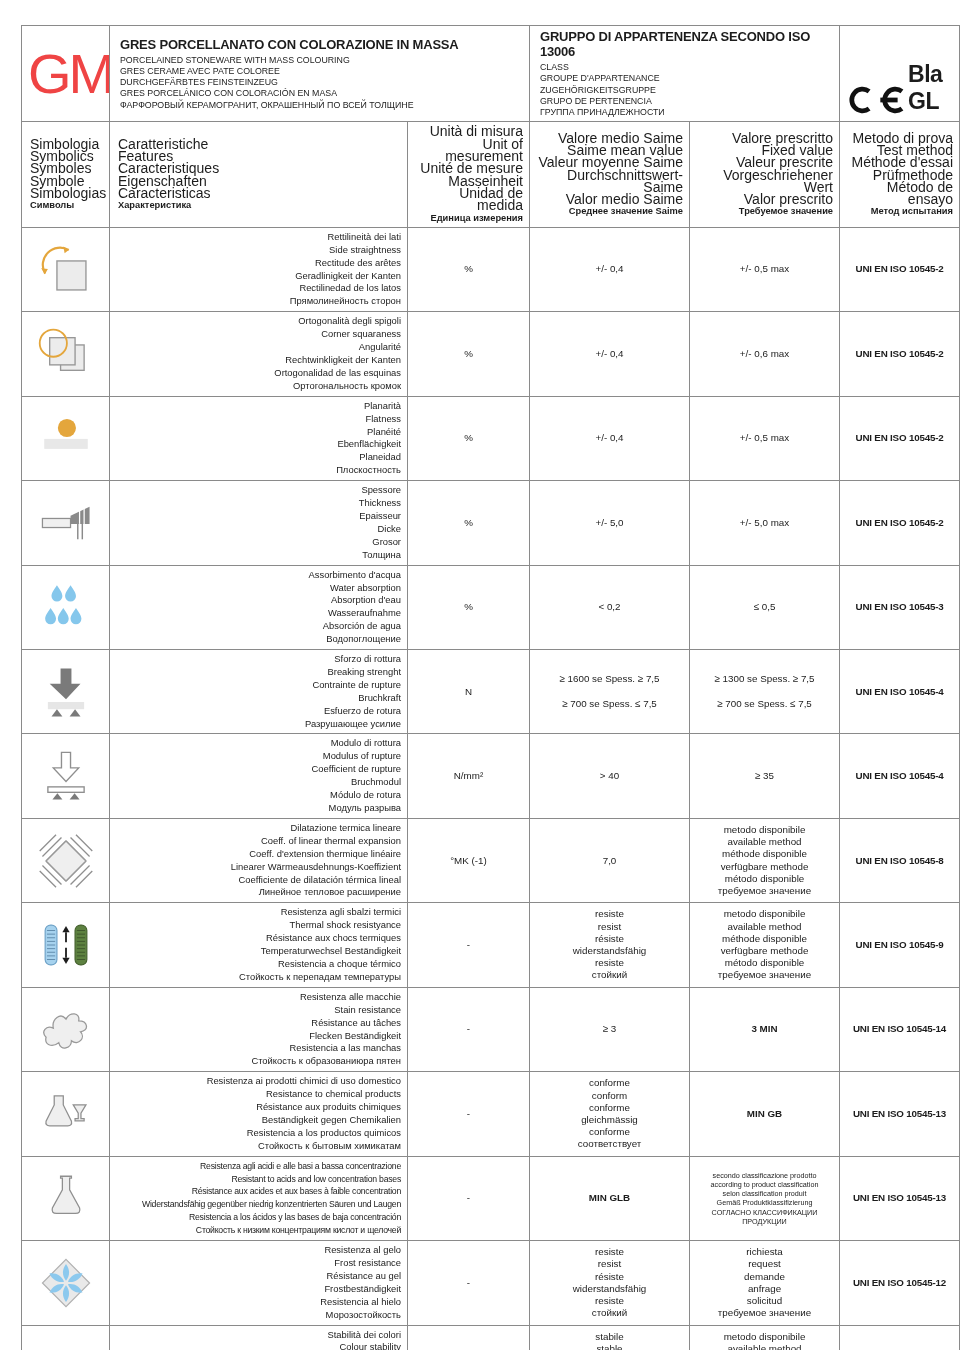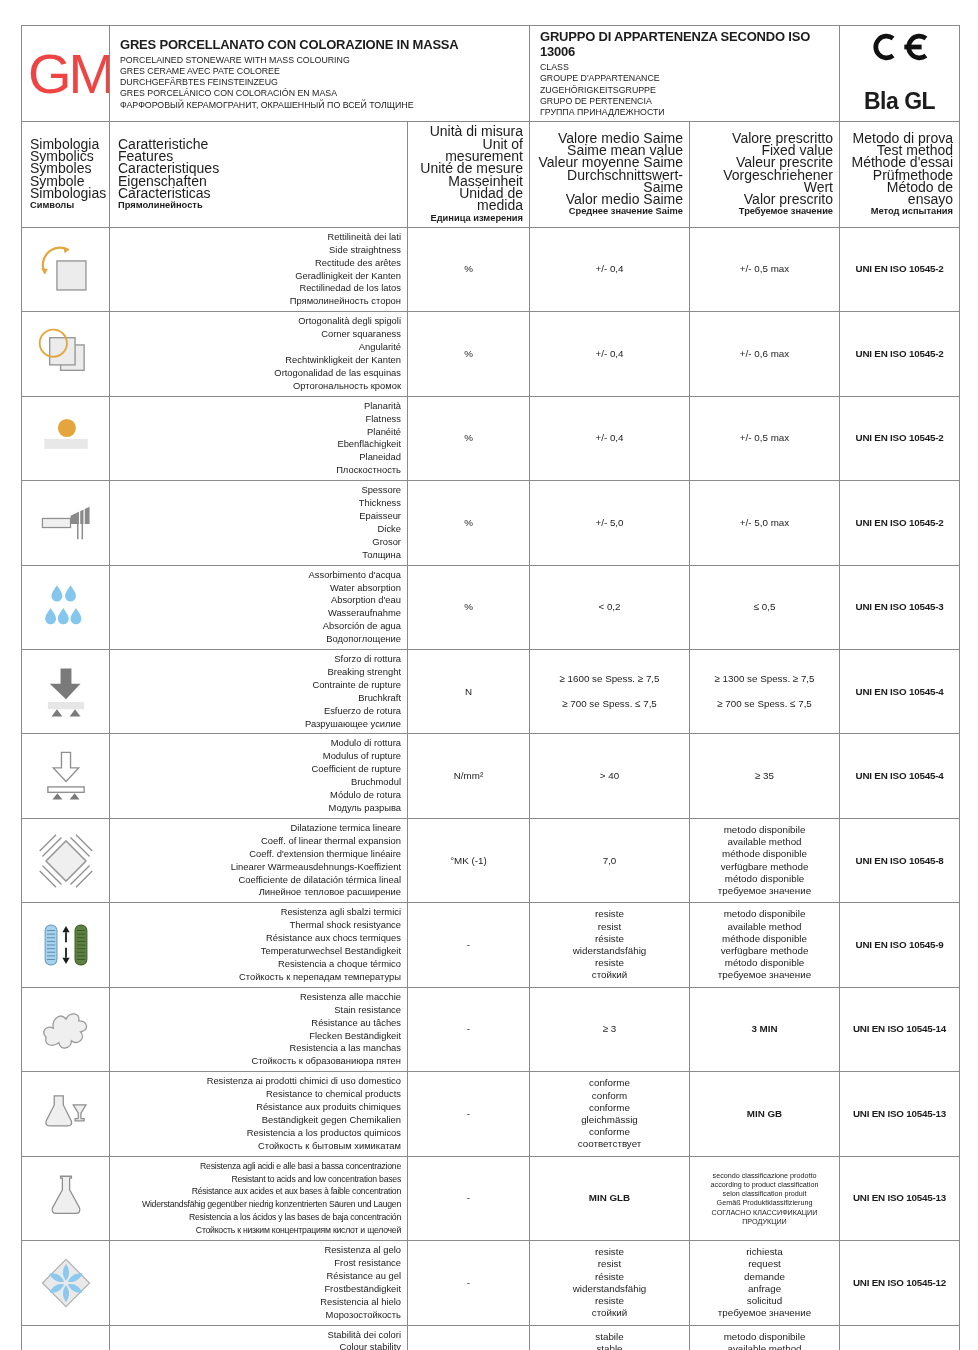--- a/index.html
+++ b/index.html
@@ -10,21 +10,21 @@
   .ml { white-space:pre-line; }
   
   tr.tophead td { height:93px; }
   .logo-cell { text-align:center; }
   .logo { font-size:56px; font-weight:normal; letter-spacing:-3px; color:#ef4444; }
   .title-cell { vertical-align:middle; padding-left:10px; }
   .h-main { font-weight:bold; font-size:13px; margin-bottom:3px; letter-spacing:-0.2px; }
   .g-main { font-weight:bold; font-size:13px; margin-bottom:3px; letter-spacing:-0.2px; }
   .h-subs { font-size:8.8px; line-height:11.3px; }
   .ce-cell { padding:6px 4px; }
-  .ce-wrap { height:100%; display:flex; flex-direction:column; justify-content:space-between; align-items:center; }
+  .ce-wrap { height:100%; display:flex; flex-direction:row; justify-content:space-between; align-items:flex-end; }
   .class-code { font-size:23px; font-weight:bold; letter-spacing:-0.5px; }
   
   tr.colhead td { height:78px; text-align:right; }
   tr.colhead td.lft { text-align:left; padding-left:8px; }
   .ch { font-size:14px; line-height:12.3px; }
   .ch-ru { font-size:9.3px; line-height:12.3px; font-weight:bold; }
   
   tr.drow td { height:82px; }
   td.sym { text-align:center; padding:0; }
   td.feat { padding-left:8px;text-align:right; }
@@ -93,21 +93,21 @@
 Symbole
 Simbologias</div>
       <div class="ch-ru">Символы</div>
     </td>
     <td class="lft">
       <div class="ch ml">Caratteristiche
 Features
 Caracteristiques
 Eigenschaften
 Caracteristicas</div>
-      <div class="ch-ru">Прямолинейность</div>
+      <div class="ch-ru">Характеристика</div>
     </td>
     <td>
       <div class="ch ml">Unità di misura
 Unit of mesurement
 Unité de mesure
 Masseinheit
 Unidad de medida</div>
       <div class="ch-ru">Единица измерения</div>
     </td>
     <td>

